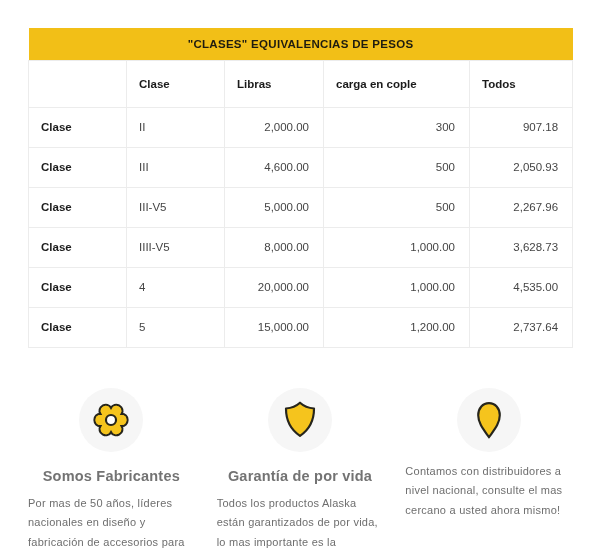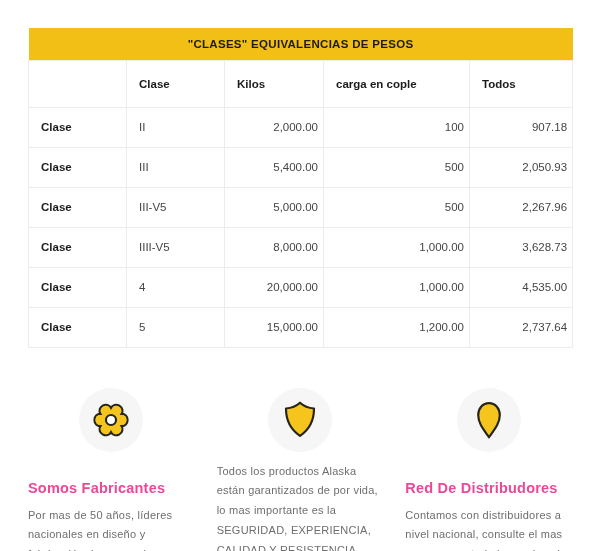--- a/index.html
+++ b/index.html
@@ -39,43 +39,43 @@
   tbody td {
     height: 40px;
     border: 1px solid #ececec;
     font-size: 11.5px;
     color: #454545;
     vertical-align: middle;
     padding: 0 12px;
     background: #ffffff;
   }
   tbody td.rowlabel { font-weight: bold; color: #1b1b1b; }
-  tbody td.num { text-align: right; padding-right: 5px; }
+  tbody td.num { text-align: right; padding-right: 14px; }
 
   
   .features {
     margin-top: 40px;
     display: flex;
     gap: 22px;
   }
   .card { flex: 1; }
   .circle {
     width: 64px; height: 64px;
     border-radius: 50%;
     background: #f6f6f6;
     margin: 0 auto;
     display: flex; align-items: center; justify-content: center;
   }
   .circle svg { width: 46px; height: 46px; display: block; }
   .card h3 {
-    margin-top: 28px;
-    text-align: left;
+    margin-top: 16px;
+    text-align: center;
     font-size: 14.5px;
     font-weight: bold;
-    color: #ec4899;
+    color: #737373;
     letter-spacing: 0.2px;
   }
   .card p {
     margin-top: 10px;
     font-size: 11px;
     line-height: 1.8;
     color: #6e6e6e;
     letter-spacing: 0.25px;
     text-align: left;
   }
@@ -97,37 +97,37 @@
         <col class="c3">
         <col class="c4">
       </colgroup>
     <thead>
       <tr>
         <th class="banner" colspan="5">"CLASES" EQUIVALENCIAS DE PESOS</th>
       </tr>
       <tr class="cols">
         <th></th>
         <th>Clase</th>
-        <th>Kilos</th>
+        <th>Libras</th>
         <th>carga en cople</th>
         <th>Todos</th>
       </tr>
     </thead>
     <tbody>
       <tr>
         <td class="rowlabel">Clase</td>
         <td>II</td>
         <td class="num">2,000.00</td>
-        <td class="num">100</td>
+        <td class="num">300</td>
         <td class="num">907.18</td>
       </tr>
       <tr>
         <td class="rowlabel">Clase</td>
         <td>III</td>
-        <td class="num">5,400.00</td>
+        <td class="num">4,600.00</td>
         <td class="num">500</td>
         <td class="num">2,050.93</td>
       </tr>
       <tr>
         <td class="rowlabel">Clase</td>
         <td>III-V5</td>
         <td class="num">5,000.00</td>
         <td class="num">500</td>
         <td class="num">2,267.96</td>
       </tr>
@@ -180,27 +180,27 @@
       <h3>Somos Fabricantes</h3>
       <p>Por mas de 50 años, líderes nacionales en diseño y fabricación de accesorios para arrastre y remolques.</p>
     </div>
 
     <div class="card">
       <div class="circle">
         <svg viewBox="0 0 64 64" aria-hidden="true">
           <path class="icon-stroke" stroke-linejoin="round" d="M32 8 C 37.5 13, 45.5 15.5, 51.5 16 C 51.5 31, 45.5 45, 32 54 C 18.5 45, 12.5 31, 12.5 16 C 18.5 15.5, 26.5 13, 32 8 Z"></path>
         </svg>
       </div>
+      <h3>Garantía de por vida</h3>
       <p>Todos los productos Alaska están garantizados de por vida, lo mas importante es la SEGURIDAD, EXPERIENCIA, CALIDAD Y RESISTENCIA.</p>
     </div>
 
     <div class="card">
       <div class="circle">
         <svg viewBox="0 0 64 64" aria-hidden="true">
           <path class="icon-stroke" stroke-linejoin="round" d="M32 56 C 25 46, 17 37, 17 25.5 C 17 15.5, 23.5 8.5, 32 8.5 C 40.5 8.5, 47 15.5, 47 25.5 C 47 37, 39 46, 32 56 Z"></path>
         </svg>
       </div>
-      <h3>Red De Distribudores</h3>
       <p>Contamos con distribuidores a nivel nacional, consulte el mas cercano a usted ahora mismo!</p>
     </div>
 
   </div>
 </div>
 
 </body></html>

